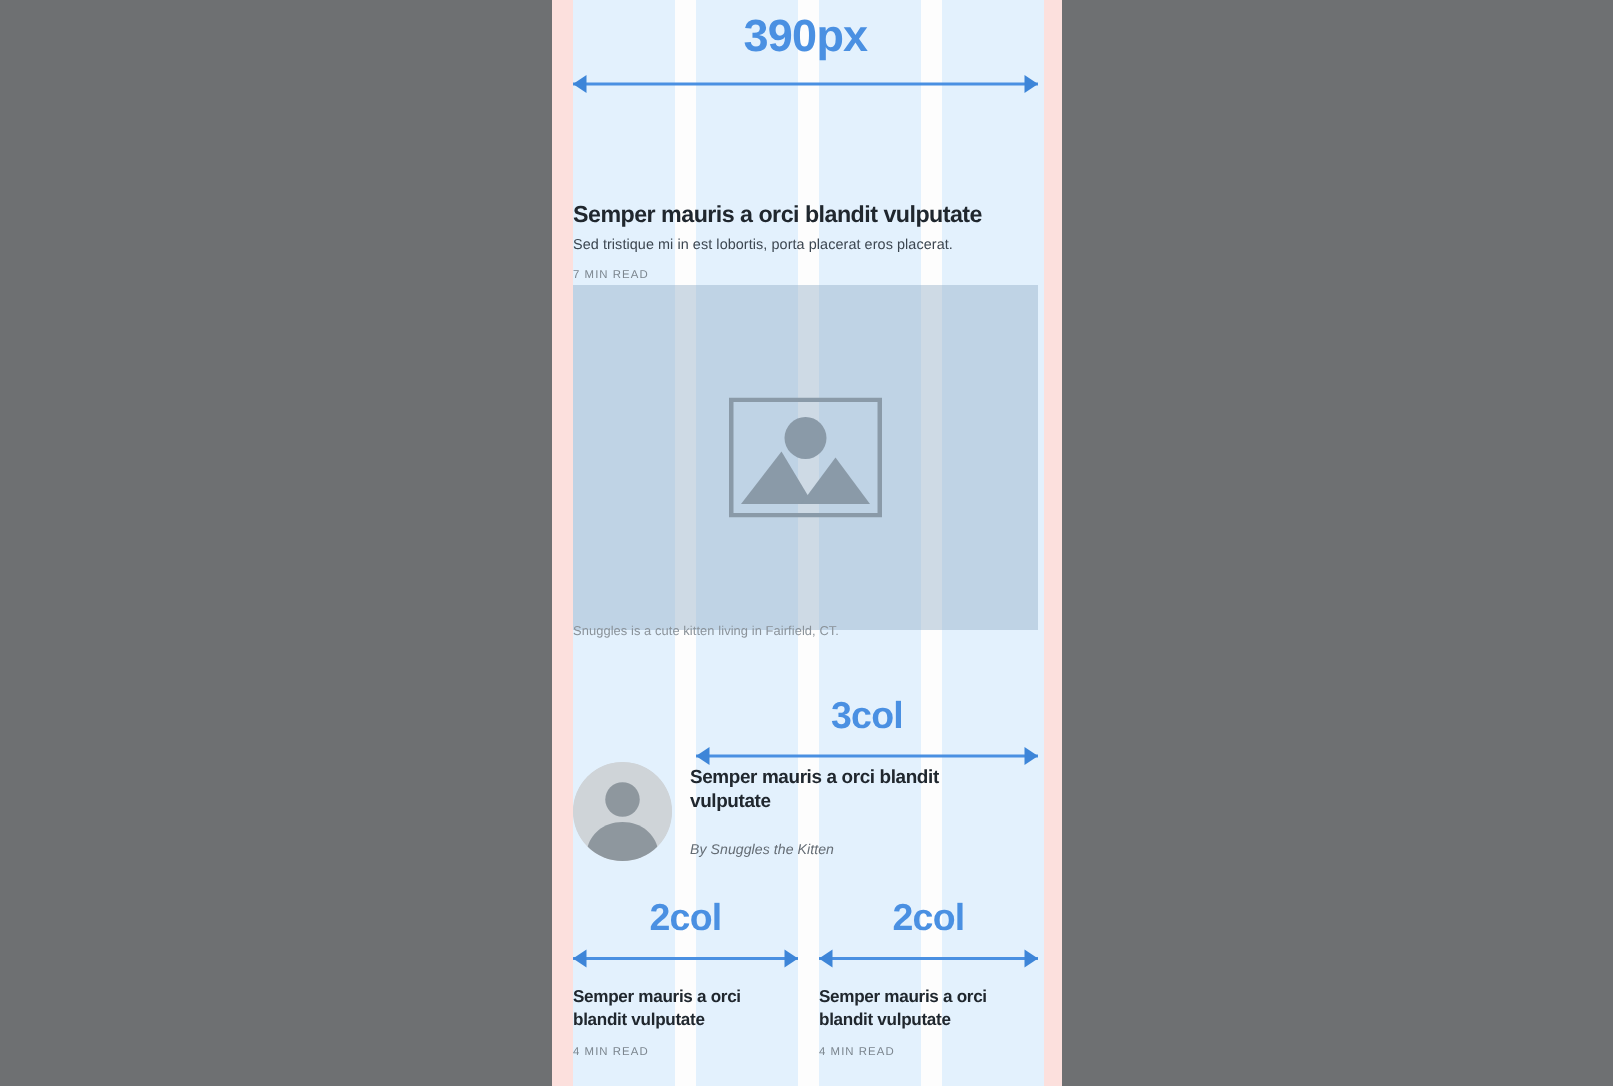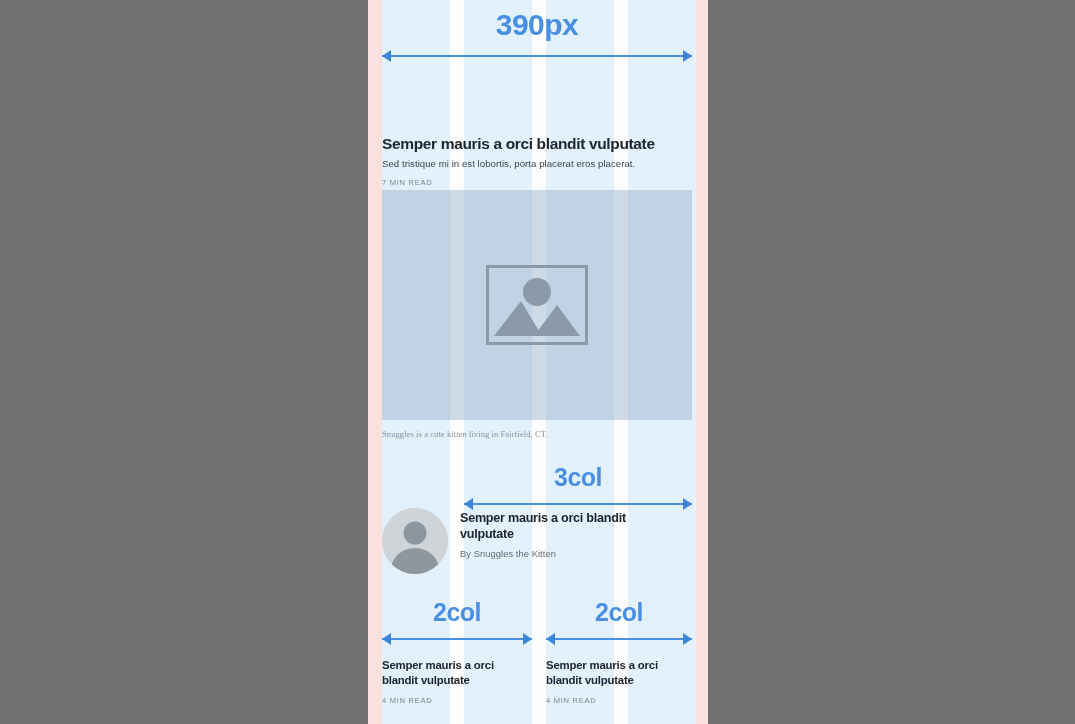--- a/index.html
+++ b/index.html
@@ -86,22 +86,23 @@
     width:66px; height:66px; border-radius:50%;
     background:#cfd4d8; overflow:hidden;
   }
   .author-title {
     position:absolute;
     font-size:12.6px; font-weight:700; color:#20272e;
     line-height:1.28; letter-spacing:-0.25px;
   }
   .author-by {
     position:absolute;
-    font-size:9.4px; color:#646c74;
+    font-size:9.4px; font-style:italic; color:#646c74;
     letter-spacing:0.05px;
+    margin-top:12px;
   }
 
   
   .card-title {
     position:absolute;
     font-size:11.4px; font-weight:700; color:#20272e;
     line-height:1.3; letter-spacing:-0.2px;
   }
   .card-read {
     position:absolute;
@@ -146,21 +147,21 @@
         <div class="ph-icon" style="left:50%; top:50%; transform:translate(-50%,-50%); width:102px; height:80px;">
           <svg width="102" height="80" viewBox="0 0 102 80" xmlns="http://www.w3.org/2000/svg">
             <rect x="1.5" y="1.5" width="99" height="77" fill="none" stroke="#8a9aa8" stroke-width="3"></rect>
             <circle cx="51" cy="27" r="14" fill="#8a9aa8"></circle>
             <path d="M8 71 L35 36 L56 71 Z" fill="#8a9aa8"></path>
             <path d="M48 71 L71 40 L94 71 Z" fill="#8a9aa8"></path>
           </svg>
         </div>
       </div>
 
-      <div class="caption" style="left:14px; top:429px; width:310px;font-family:Liberation Serif, serif;">Snuggles is a cute kitten living in Fairfield, CT.</div>
+      <div class="caption" style="left:14px; top:415px; width:310px;">Snuggles is a cute kitten living in Fairfield, CT.</div>
 
       <div class="measure" style="left:96px; top:465px; width:228px;">
         <div class="mlabel" style="font-size:25px;">3col</div>
         <div class="arrow-wrap" style="margin-top:7px;">
           <div class="arrow-line"></div>
           <div class="arrow-head left"></div>
           <div class="arrow-head right"></div>
         </div>
       </div>
 

